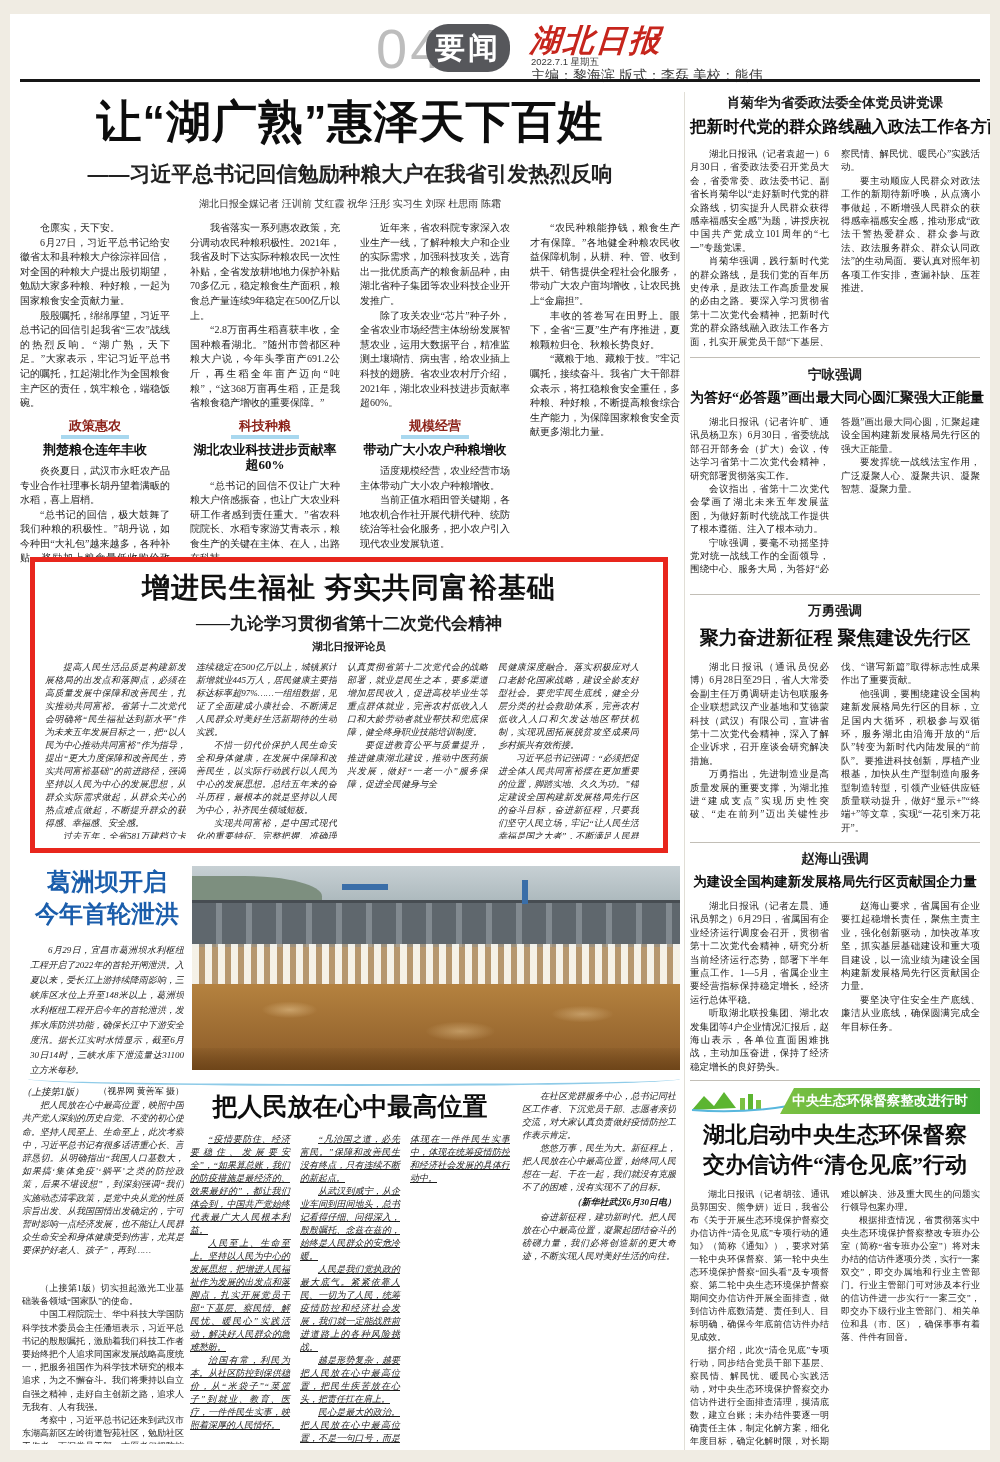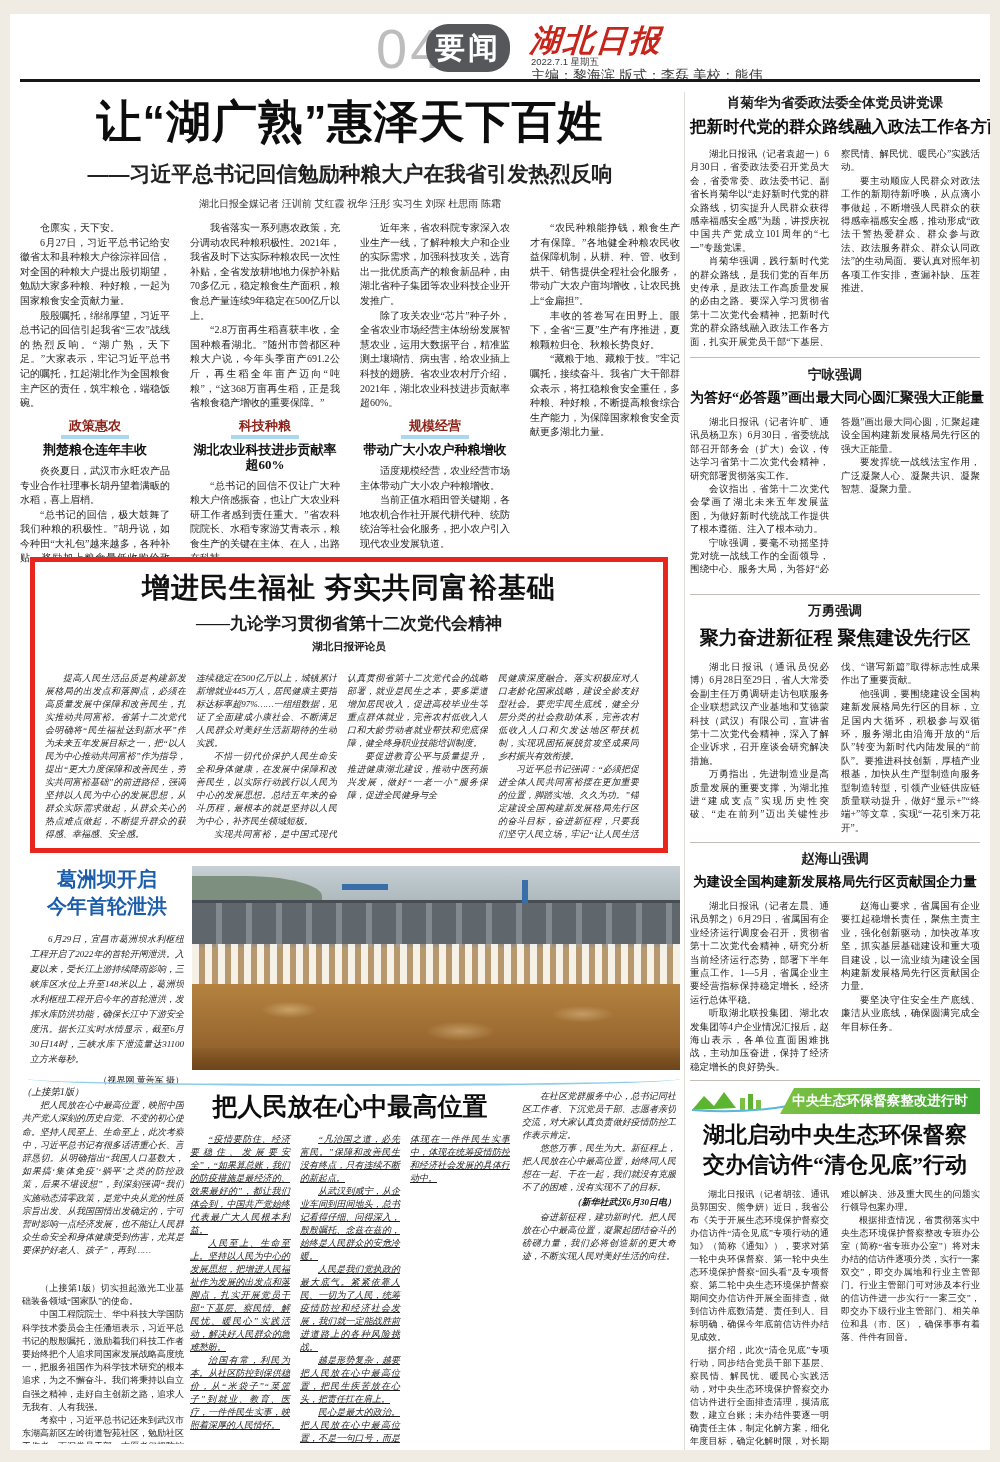--- a/index.html
+++ b/index.html
@@ -26,24 +26,24 @@
   .para{text-indent:2em;margin:0;}
   .subhead{text-align:center;margin:8px 0 6px 0;}
   .sh-k{display:inline-block;font-size:13px;font-weight:900;color:#8d241b;border-bottom:4px solid #a9d8ef;padding:0 8px 2px 8px;}
   .sh-t{display:block;font-size:13px;font-weight:900;color:#111;margin-top:4px;}
   
   #edbox{left:30px;top:557px;width:608px;height:272px;border:5px solid #e8261d;background:#fff;padding:7px 10px;}
   #ed-title{font-size:28px;font-weight:900;text-align:center;letter-spacing:1px;color:#111;}
   #ed-sub{font-size:17px;font-weight:700;text-align:center;margin-top:5px;}
   #ed-byline{font-size:10.5px;font-weight:700;text-align:center;margin-top:5px;}
   #ed-cols{display:flex;gap:10px;margin-top:7px;height:178px;overflow:hidden;}
-  .ecol{width:141px;font-size:9px;line-height:13px;text-align:justify;overflow:hidden;margin-top:11px;}
+  .ecol{width:141px;font-size:9px;line-height:13px;text-align:justify;overflow:hidden;}
   
   #ph-text{left:30px;top:866px;width:154px;}
-  #ph-title{font-size:20px;font-weight:900;color:#1a5dab;text-align:center;line-height:1.35;}
+  #ph-title{font-size:24px;font-weight:900;color:#1a5dab;text-align:center;line-height:1.35;}
   #ph-body{margin-top:12px;font-size:9px;line-height:15px;text-align:justify;height:138px;overflow:hidden;}
   #ph-credit{margin-top:4px;font-size:9px;text-align:right;}
   #photo{left:192px;top:866px;width:488px;height:204px;overflow:hidden;background:#9b7342;}
   .ph-sky{position:absolute;left:0;top:0;width:100%;height:40px;background:linear-gradient(#c7d0d4,#a9b6ba);}
   .ph-hill{position:absolute;left:0;top:10px;width:130px;height:34px;background:#7d8f7f;border-radius:0 60% 0 0;}
   .ph-dam{position:absolute;left:0;top:34px;width:100%;height:44px;
     background:repeating-linear-gradient(90deg,#5f676d 0 24px,#828a90 24px 30px);border-top:3px solid #474d52;}
   .ph-crane1{position:absolute;left:150px;top:18px;width:46px;height:6px;background:#3a6ea8;}
   .ph-crane2{position:absolute;left:330px;top:14px;width:6px;height:24px;background:#3a6ea8;}
   .ph-spray{position:absolute;left:0;top:78px;width:100%;height:46px;

